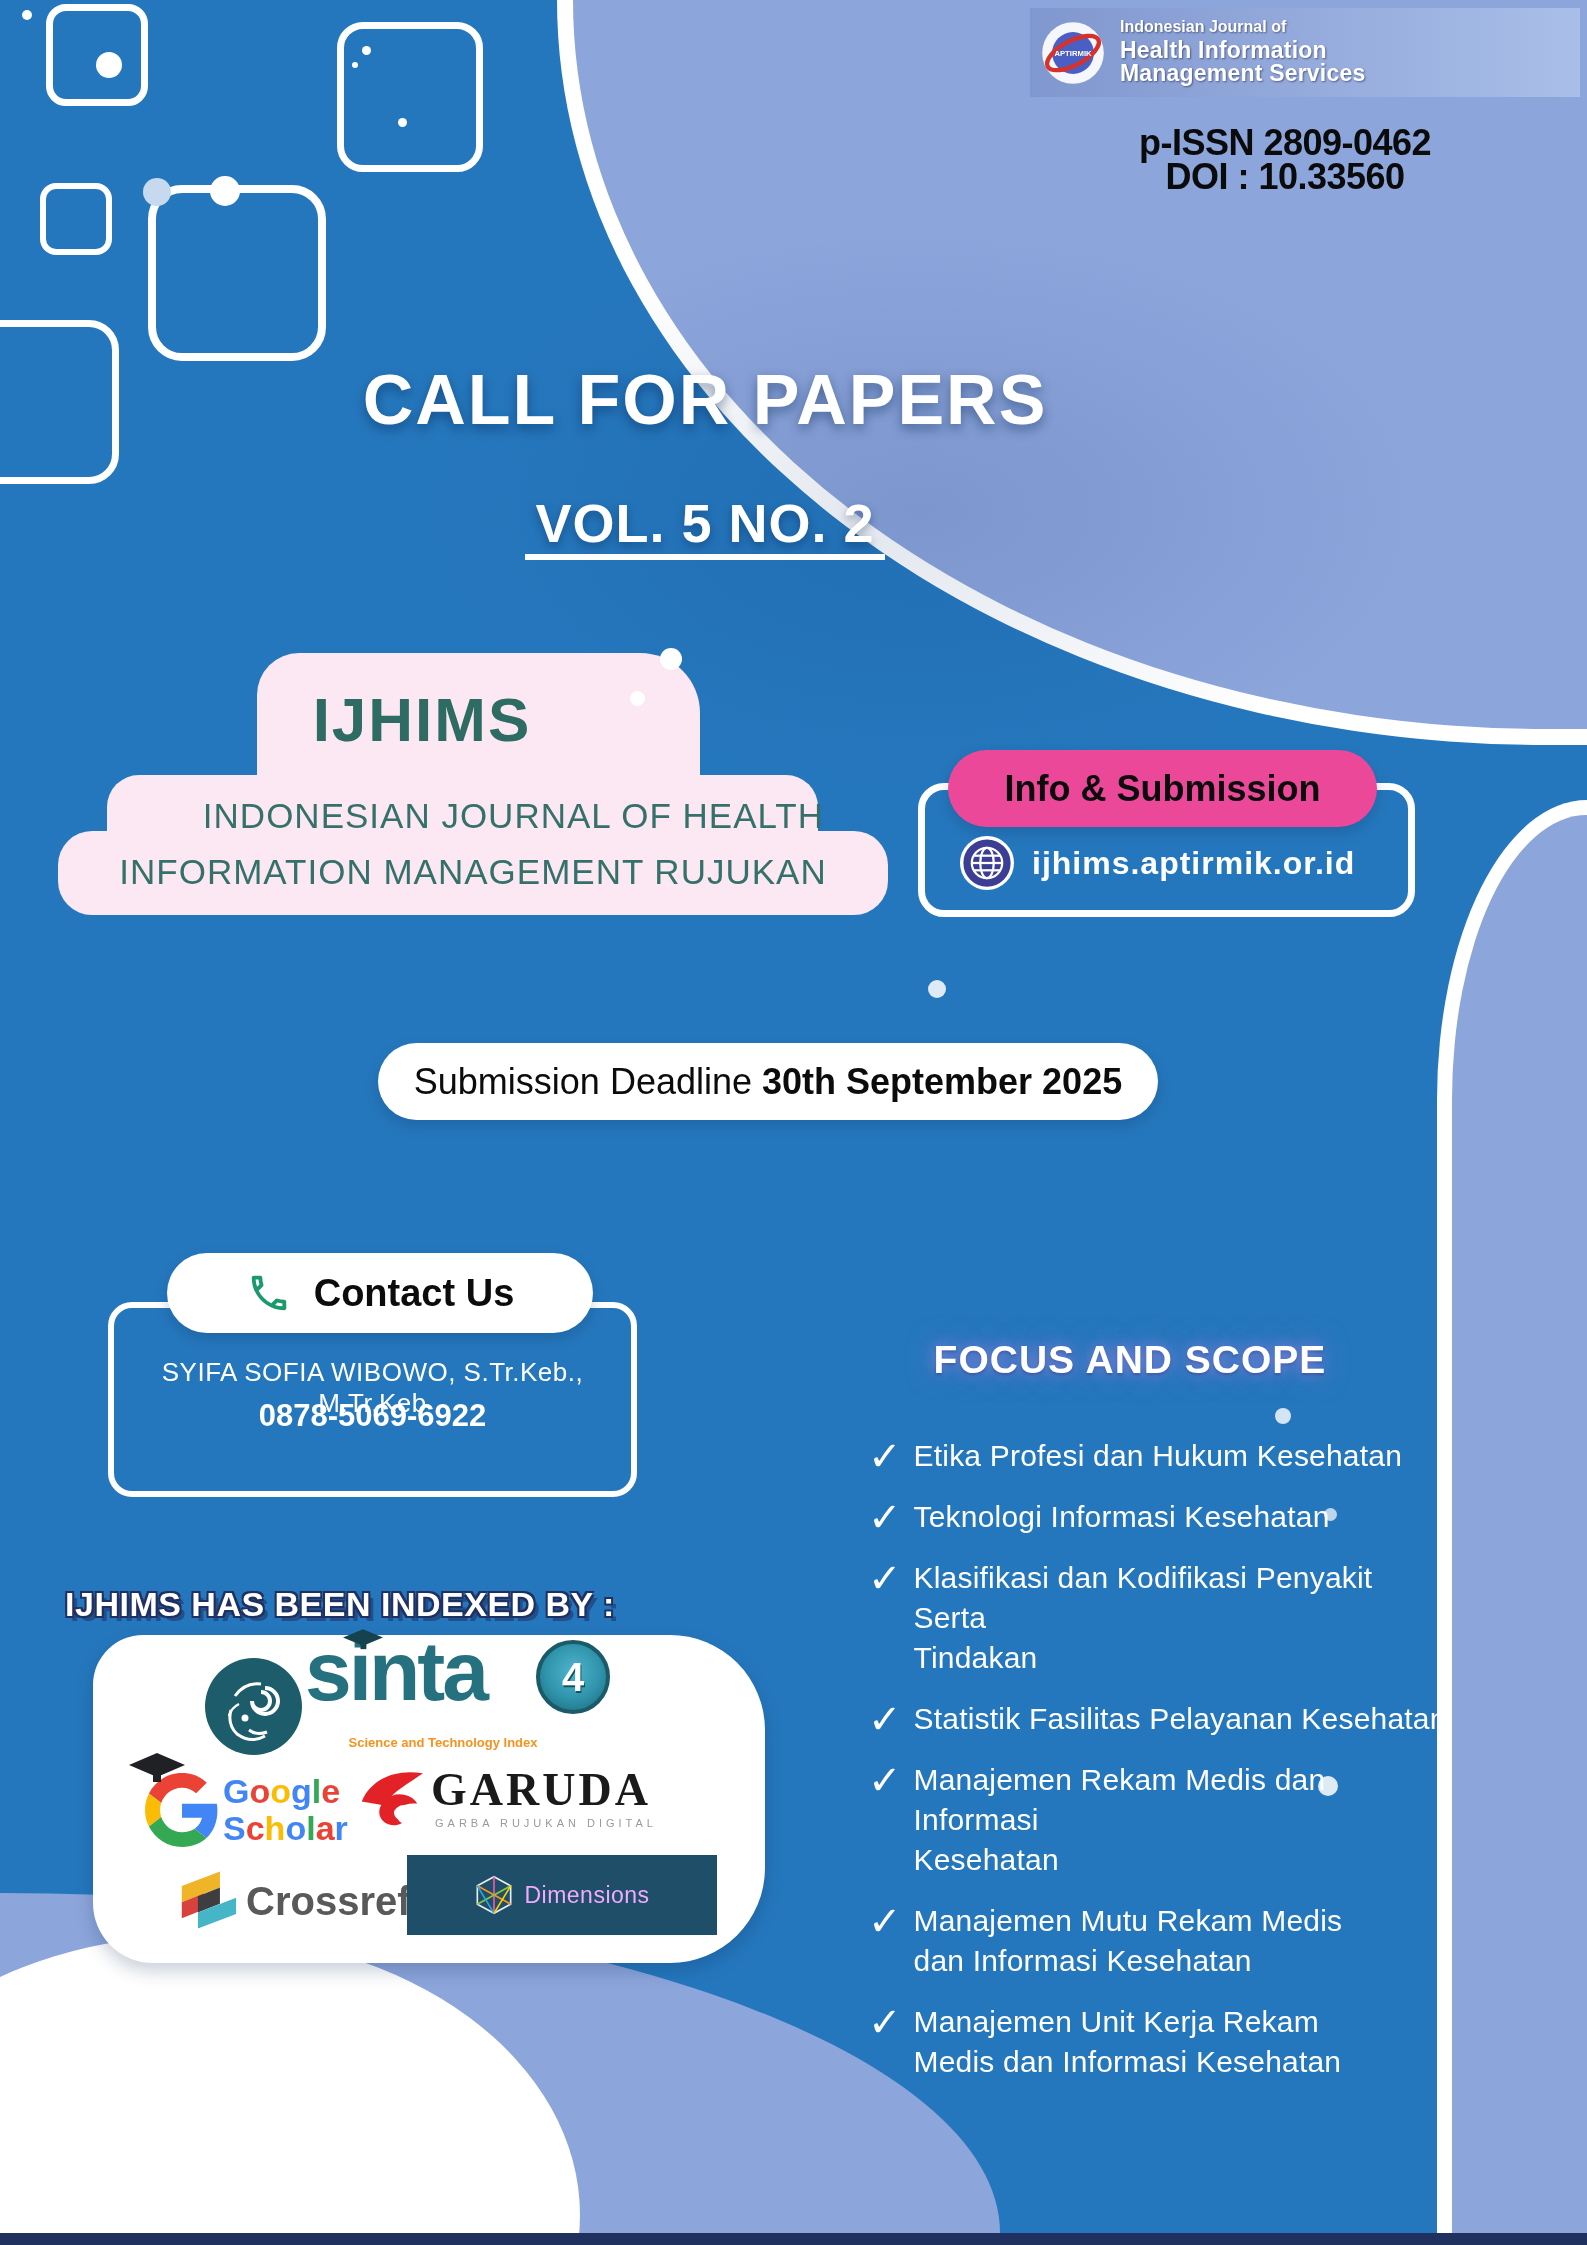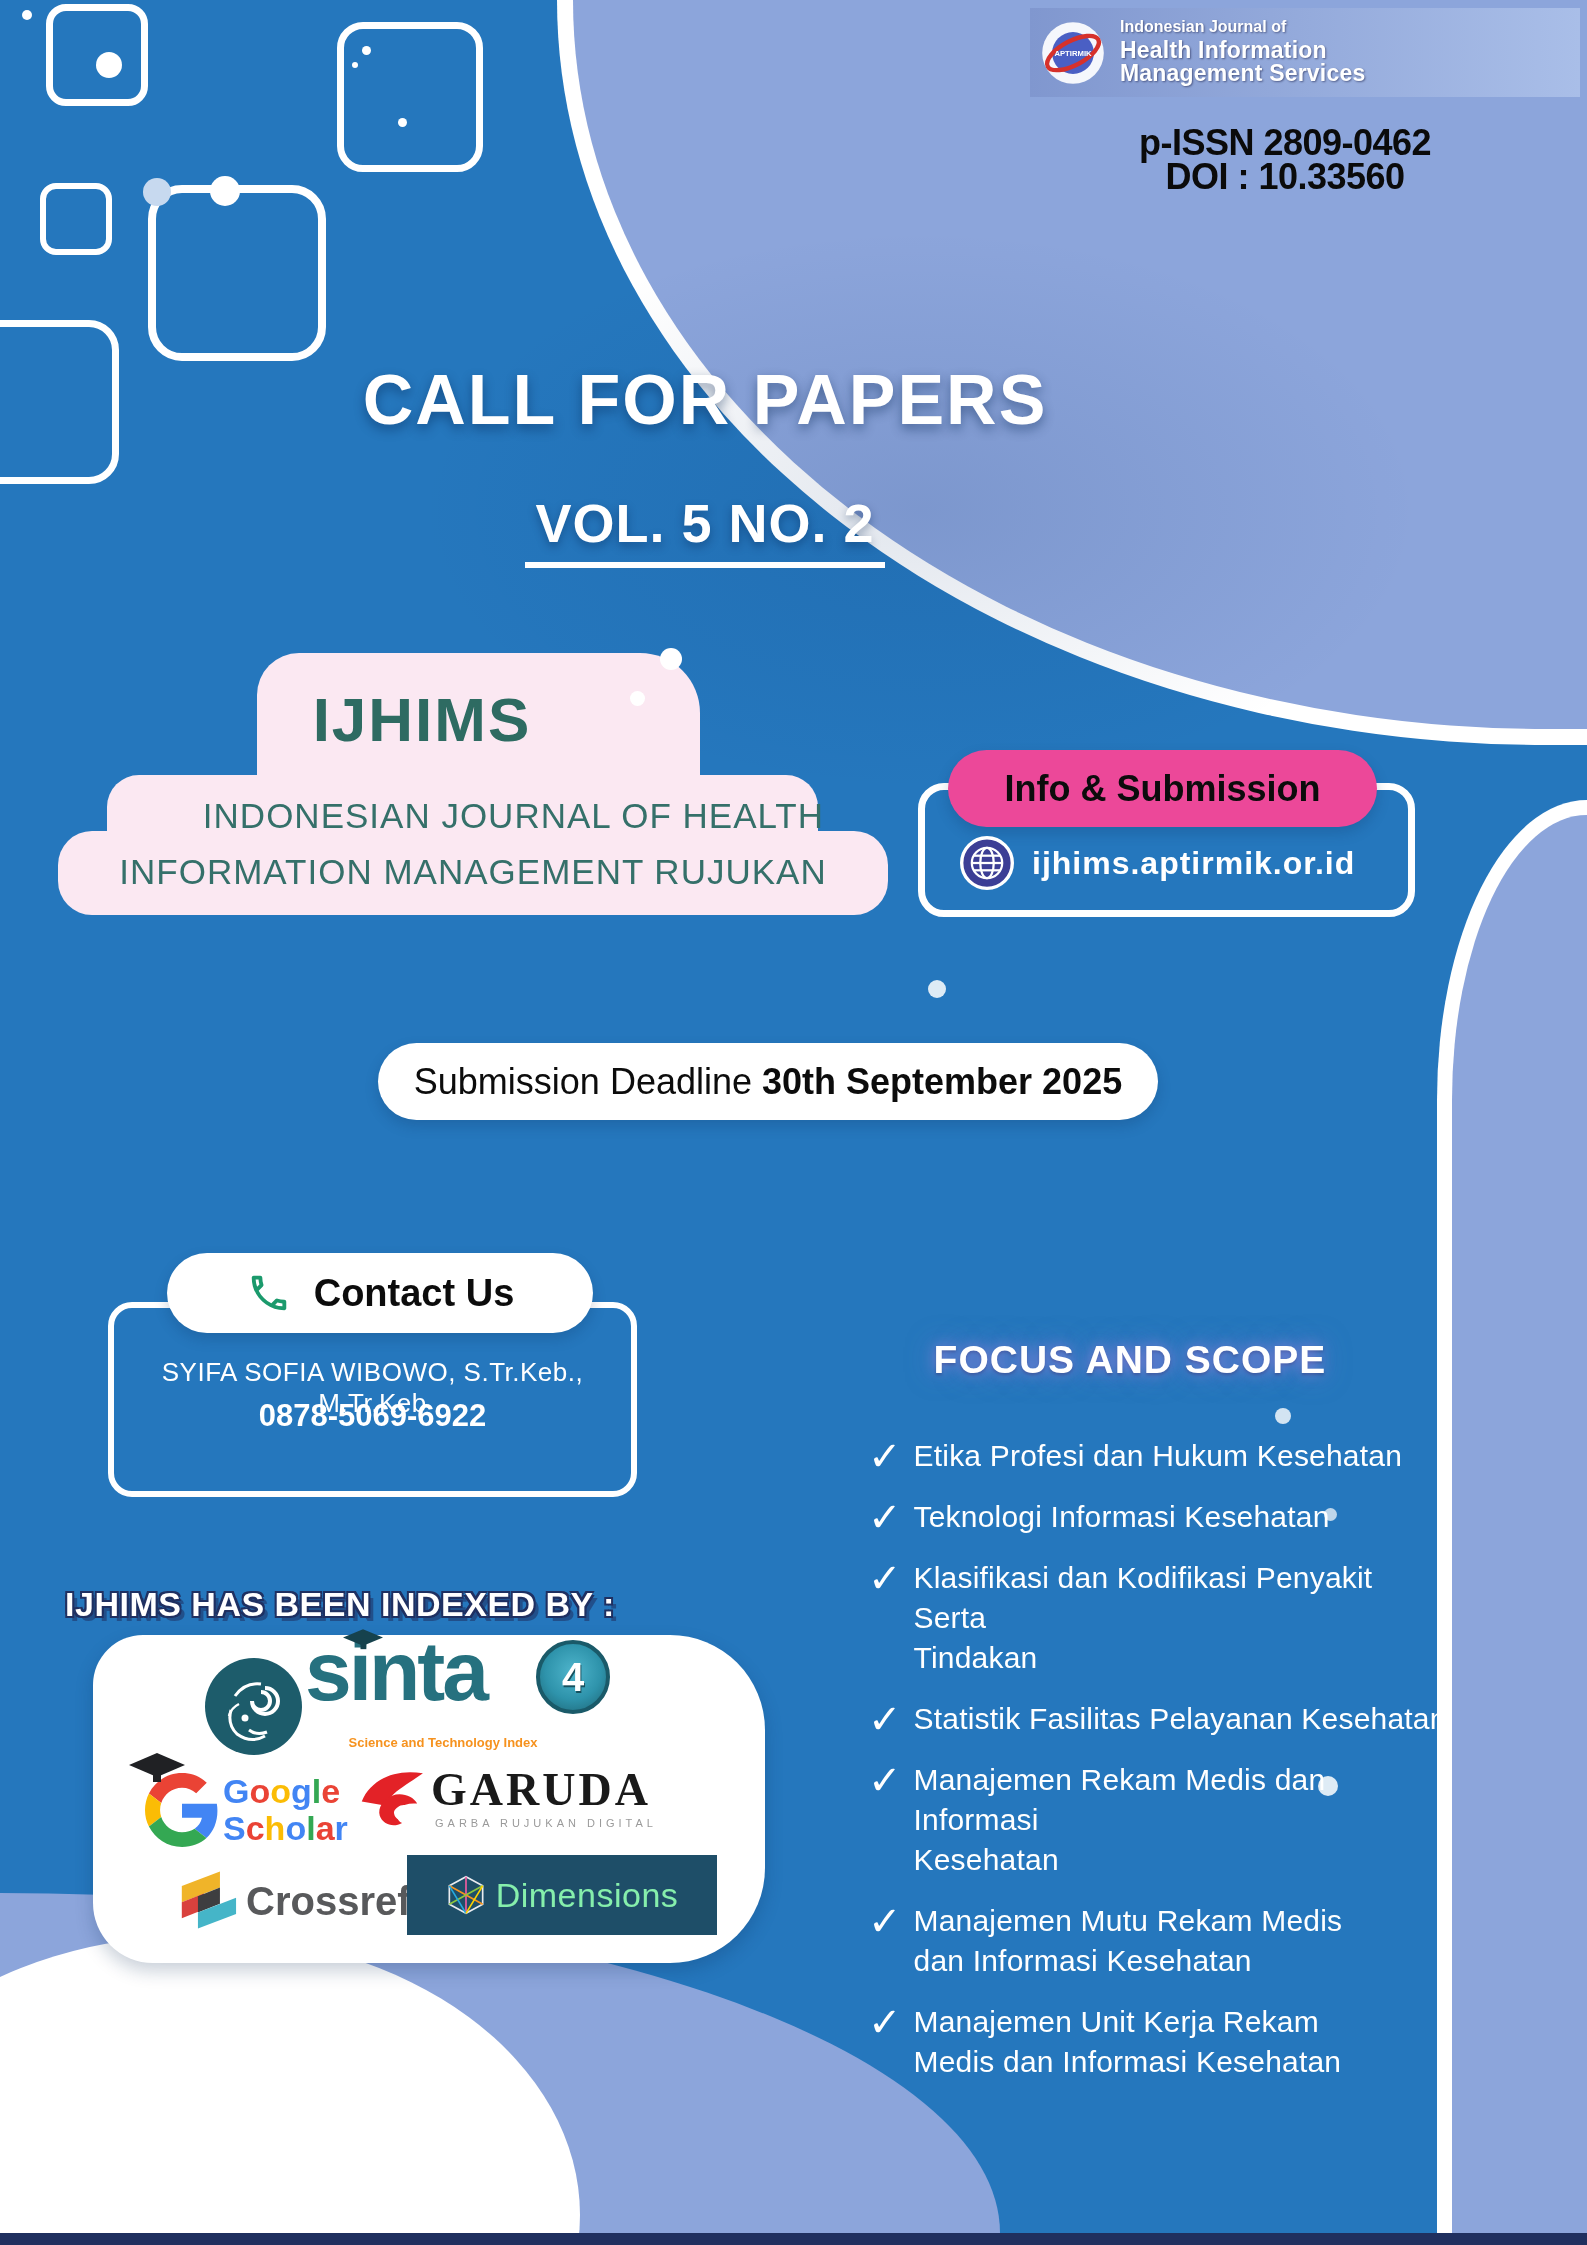--- a/index.html
+++ b/index.html
@@ -50,21 +50,21 @@
   #org-banner .l1{font-size:16px;margin-bottom:3px;}
   #org-banner .l2,#org-banner .l3{font-size:23px;letter-spacing:.2px;}
   
   #issn-block{position:absolute;left:1050px;top:126px;width:470px;text-align:center;z-index:5;
     color:#0b0b0b;font-weight:900;font-size:36px;line-height:34px;letter-spacing:-.5px;}
   
   #title-wrap{position:absolute;left:320px;top:360px;width:770px;text-align:center;z-index:5;color:#fff;}
   #main-title{font-size:70px;font-weight:900;letter-spacing:2px;
     text-shadow:0 5px 12px rgba(5,35,80,.45);}
   #vol-title{display:inline-block;margin-top:34px;font-size:54px;font-weight:900;letter-spacing:1px;
-    border-bottom:6px solid #fff;padding:0 10px 8px 10px;
+    border-bottom:6px solid #fff;padding:0 10px 0 10px;
     text-shadow:0 4px 10px rgba(5,35,80,.4);}
   
   .pinkstep{position:absolute;background:#FBE8F2;z-index:4;}
   #ps1{left:257px;top:653px;width:443px;height:126px;border-radius:42px 60px 0 0;}
   #ps2{left:107px;top:775px;width:711px;height:60px;border-radius:32px 32px 0 0;}
   #ps3{left:58px;top:831px;width:830px;height:84px;border-radius:34px;}
   #journal-acronym{position:absolute;left:257px;top:684px;width:330px;text-align:center;z-index:5;
     color:#2E6B62;font-size:62px;font-weight:900;letter-spacing:2px;}
   #journal-line1{position:absolute;left:100px;top:796px;width:724px;text-align:right;z-index:5;
     color:#35706A;font-size:35px;letter-spacing:1px;}
@@ -127,21 +127,21 @@
   #garuda-bird{position:absolute;left:263px;top:126px;}
   #garuda-text{position:absolute;left:338px;top:128px;font-family:"Liberation Serif","DejaVu Serif",serif;
     font-size:46px;font-weight:700;color:#1a1a1a;letter-spacing:3px;}
   #garuda-sub{position:absolute;left:342px;top:182px;font-size:11px;letter-spacing:4px;color:#9a9a9a;}
   
   #crossref-logo{position:absolute;left:80px;top:230px;}
   #crossref-text{position:absolute;left:153px;top:244px;font-size:40px;font-weight:800;color:#58595B;}
   
   #dimensions-rect{position:absolute;left:314px;top:220px;width:310px;height:80px;background:#1E4E68;
     display:flex;align-items:center;justify-content:center;gap:10px;}
-  #dimensions-text{color:#86efac;font-size:34px;letter-spacing:.5px;text-align:right;}
+  #dimensions-text{color:#f0abfc;font-size:23px;letter-spacing:.5px;text-align:right;}
 </style>
 </head>
 <body>
 
 <div id="poster">
 
   <div id="blob-top-right"></div>
   <div id="strip-right"></div>
   <div id="blob-bottom-left"></div>
   <div id="blob-bottom-white"></div>

